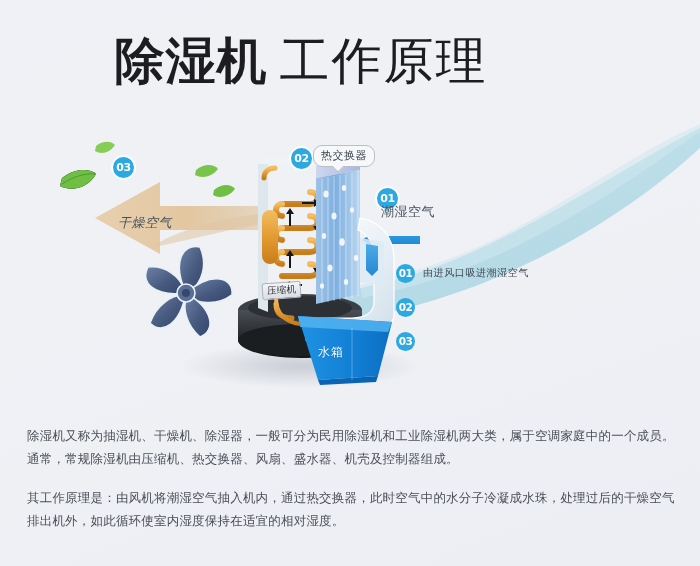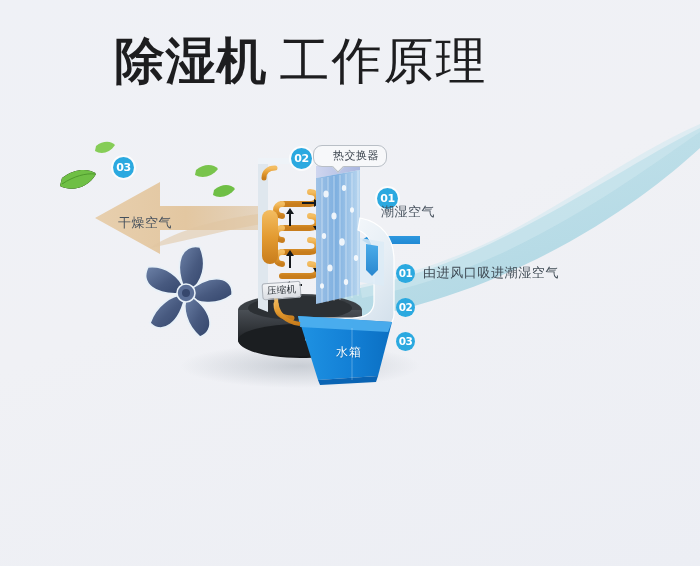--- a/index.html
+++ b/index.html
@@ -83,28 +83,28 @@
   .badge-02-art { left: 291px; top: 30px; }
   .badge-03-art { left: 113px; top: 39px; }
 
   .art-label {
     position: absolute;
     font-size: 12.5px;
     color: #3b4a57;
     letter-spacing: 0.5px;
     white-space: nowrap;
   }
-  .lbl-dry   { left: 118px; top: 96px; font-size: 13px; color: #45505c; }
+  .lbl-dry   { left: 118px; top: 96px; font-size: 13px; color: #45505c; font-style: italic; }
   .lbl-humid { left: 381px; top: 85px; font-size: 13px; color: #45505c; }
 
   .callout {
     position: absolute;
     left: 313px;
     top: 27px;
-    padding: 2px 7px 3px 19px;
+    padding: 2px 7px 3px 7px;
     border: 1px solid #b9bfc6;
     border-radius: 9px;
     background: #f7f8fa;
     font-size: 11px;
     color: #39424c;
     letter-spacing: 0.5px;
     white-space: nowrap;
   }
   .callout::after {
     content: "";
@@ -128,21 +128,21 @@
     border: 1px solid #aeb3ba;
     border-radius: 3px;
     font-size: 9.5px;
     color: #2c3238;
     letter-spacing: 0.3px;
     white-space: nowrap;
     transform: rotate(-4deg);
   }
   .tank-label {
     position: absolute;
-    left: 336px;
+    left: 318px;
     top: 226px;
     font-size: 12px;
     color: #ffffff;
     letter-spacing: 1px;
     white-space: nowrap;
     text-shadow: 0 1px 1px rgba(0,0,0,0.18);
   }
 
   
   .steps {
@@ -164,21 +164,21 @@
     background: #2ba9e0;
     color: #fff;
     font-size: 10.5px;
     font-weight: bold;
     line-height: 19px;
     text-align: center;
     letter-spacing: -0.5px;
     margin-right: 8px;
   }
   .step-text {
-    font-size: 13px;
+    font-size: 10px;
     color: #3f4a54;
     letter-spacing: 0.6px;
     white-space: nowrap;
   }
 
   
   .copy {
     position: absolute;
     left: 27px;
     top: 424px;
@@ -389,14 +389,18 @@
       <div class="step-text">由进风口吸进潮湿空气</div>
     </div>
     <div class="step-row">
       <div class="step-badge">02</div>
     </div>
     <div class="step-row">
       <div class="step-badge">03</div>
     </div>
   </div>
 
+  <div class="copy">
+    <p class="para">除湿机又称为抽湿机、干燥机、除湿器，一般可分为民用除湿机和工业除湿机两大类，属于空调家庭中的一个成员。通常，常规除湿机由压缩机、热交换器、风扇、盛水器、机壳及控制器组成。</p>
+    <p class="para">其工作原理是：由风机将潮湿空气抽入机内，通过热交换器，此时空气中的水分子冷凝成水珠，处理过后的干燥空气排出机外，如此循环使室内湿度保持在适宜的相对湿度。</p>
+  </div>
 
 </div>
 
 </body></html>

